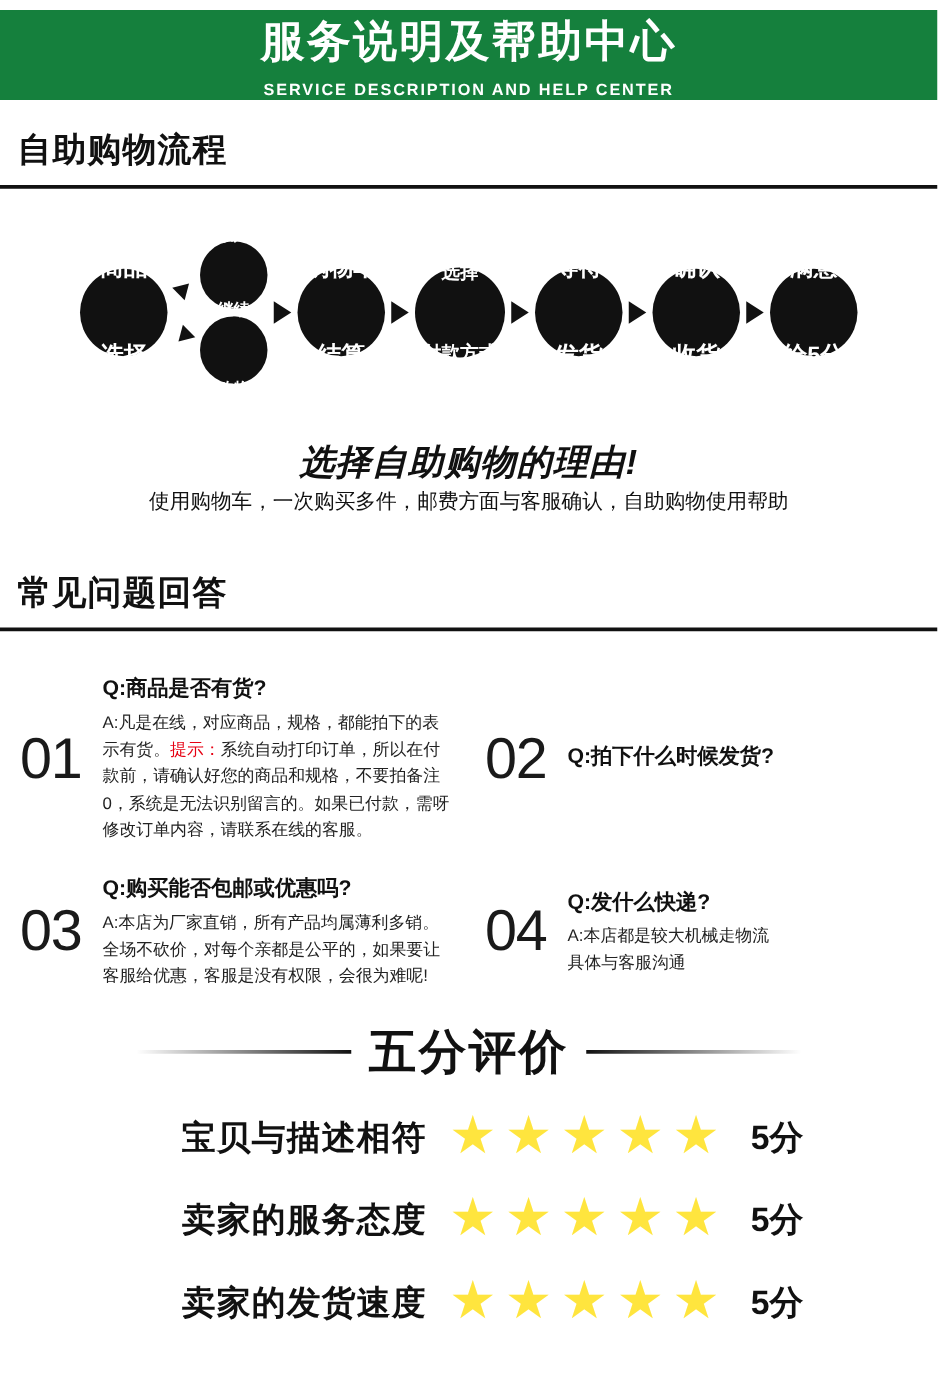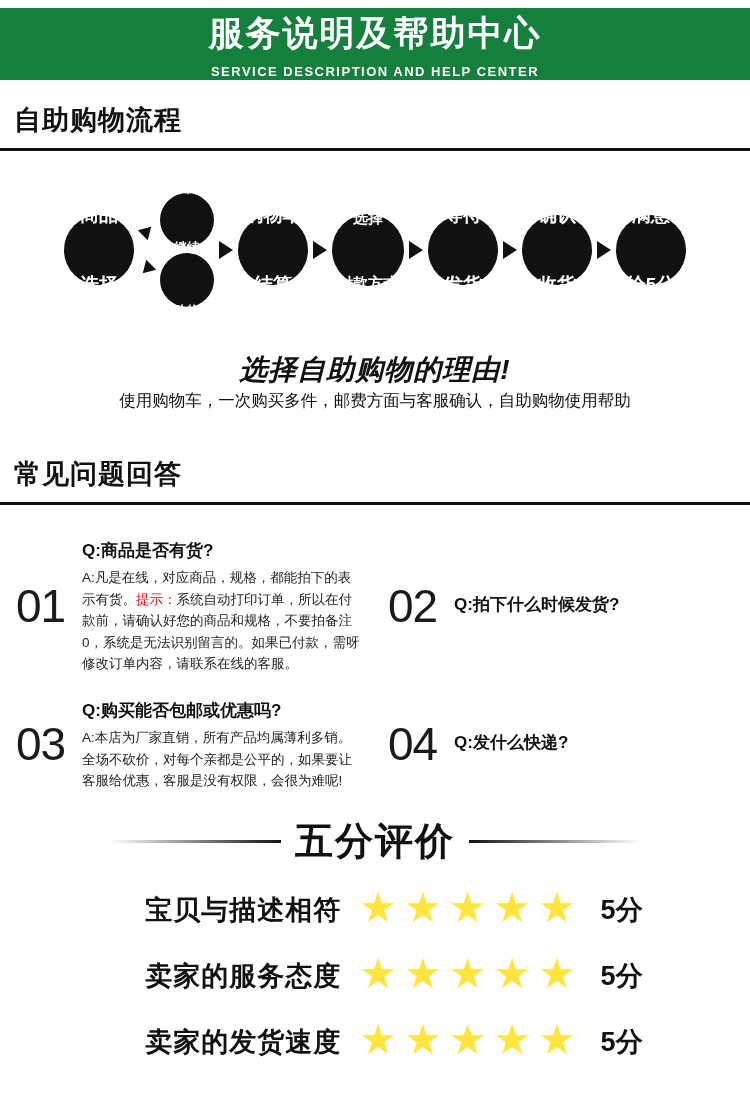--- a/index.html
+++ b/index.html
@@ -169,20 +169,21 @@
     <div class="faq-num">03</div>
     <div class="faq-body">
       <div class="faq-q">Q:购买能否包邮或优惠吗?</div>
       <div class="faq-a"><span>A:本店为厂家直销，所有产品均属薄利多销。全场不砍价，对每个亲都是公平的，如果要让客服给优惠，客服是没有权限，会很为难呢!</span></div>
     </div>
   </div>
   <div class="faq-item">
     <div class="faq-num">04</div>
     <div class="faq-body">
       <div class="faq-q">Q:发什么快递?</div>
+      <div class="faq-a"><span>A:本店都是较大机械走物流</span><span class="block">具体与客服沟通</span></div>
     </div>
   </div>
 </div>
 
 <div class="rating">
   <div class="rating-head">
     <span class="rt-line left"></span>
     <span class="rating-title">五分评价</span>
     <span class="rt-line right"></span>
   </div>

